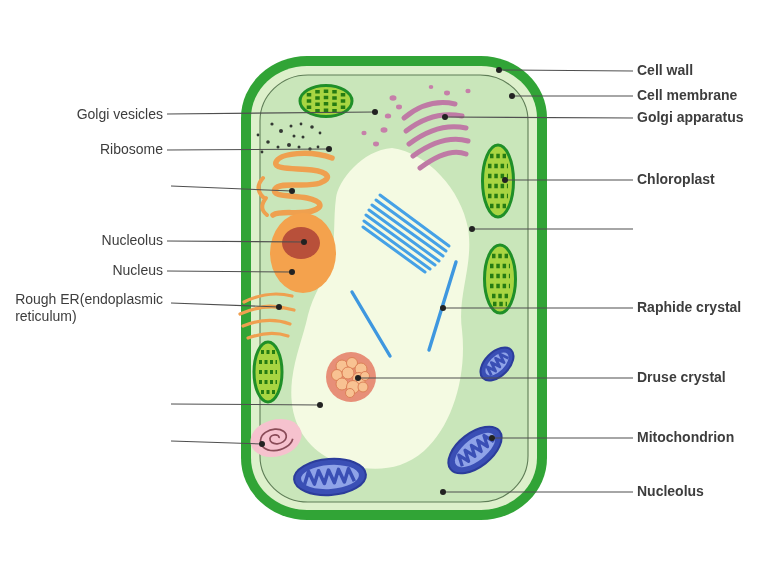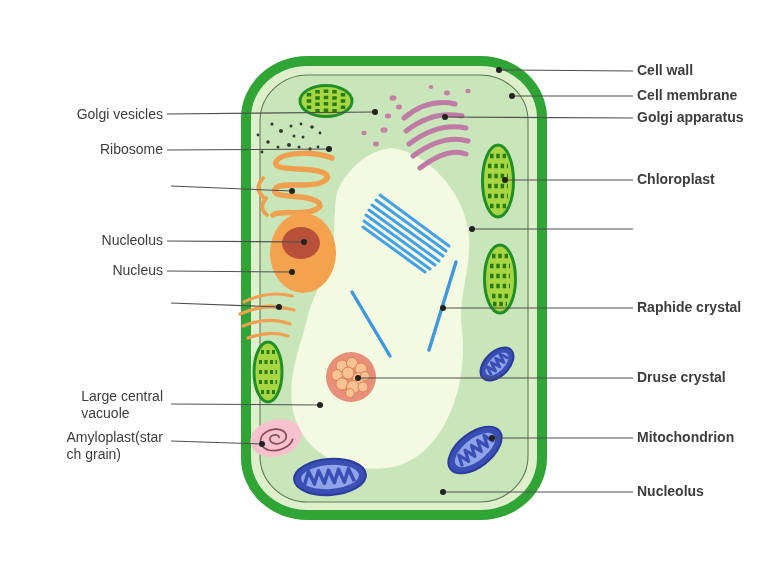--- a/index.html
+++ b/index.html
@@ -241,24 +241,22 @@
       <circle cx="358" cy="378" r="3"></circle>
         <circle cx="492" cy="438" r="3"></circle>
       <circle cx="443" cy="492" r="3"></circle>
     </g>
   </svg>
 
   <div class="lbl left" style="top:106px">Golgi vesicles</div>
   <div class="lbl left" style="top:141px">Ribosome</div>
   <div class="lbl left" style="top:232px">Nucleolus</div>
   <div class="lbl left" style="top:262px">Nucleus</div>
-  <div class="lbl left" style="top:388px">Large central
-vacuole</div>
-  <div class="lbl left" style="top:429px">Amyloplast(star
-ch grain)</div>
+  <div class="lbl left" style="top:291px">Rough ER(endoplasmic
+reticulum)</div>
 
   <div class="lbl right" style="top:62px">Cell wall</div>
   <div class="lbl right" style="top:87px">Cell membrane</div>
   <div class="lbl right" style="top:109px">Golgi apparatus</div>
   <div class="lbl right" style="top:171px">Chloroplast</div>
   <div class="lbl right" style="top:299px">Raphide crystal</div>
   <div class="lbl right" style="top:369px">Druse crystal</div>
   <div class="lbl right" style="top:429px">Mitochondrion</div>
   <div class="lbl right" style="top:483px">Nucleolus</div>
 

